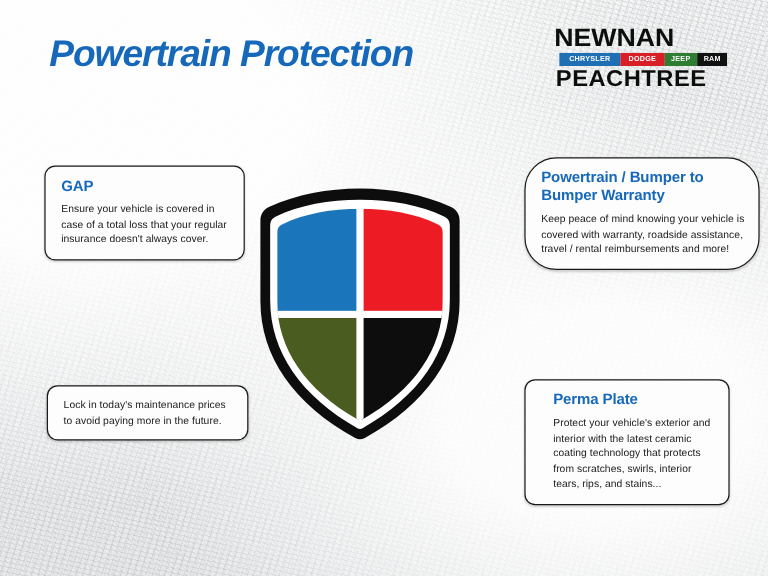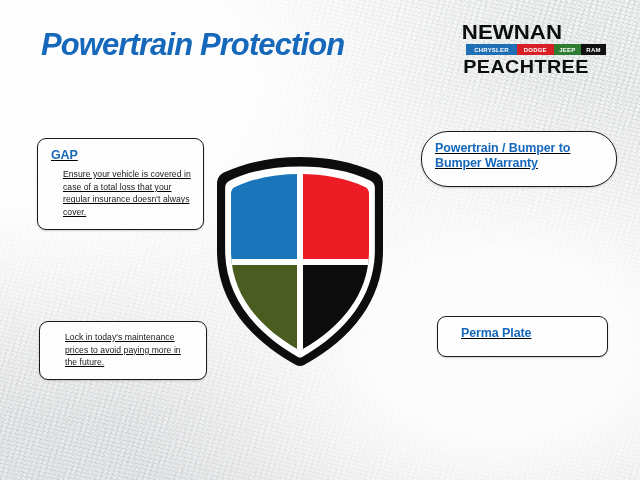--- a/index.html
+++ b/index.html
@@ -99,40 +99,38 @@
 
   
   .card {
     position: absolute;
     box-sizing: border-box;
     background: #fdfdfd;
     border: 1.6px solid #1a1a1a;
     border-radius: 9px;
     padding: 9px 11px 10px 13px;
     box-shadow: 0 1px 2px rgba(0,0,0,0.18);
-    text-decoration: underline;
   }
   .card-title {
     color: #1668bb;
     font-size: 12.5px;
     font-weight: bold;
     letter-spacing: -0.1px;
     line-height: 1.2;
     margin-bottom: 5px;
   }
   .card-body {
     color: #17181a;
     font-size: 8.6px;
     line-height: 1.48;
     letter-spacing: 0.05px;
-    margin-left: 12px;
   }
 
   #card-gap          { left: 37px;  top: 138px; width: 167px; }
-  #card-powertrain   { left: 421px; top: 131px; width: 196px; border-radius: 27px; }
+  #card-powertrain   { left: 437px; top: 131px; width: 196px; border-radius: 27px; }
   #card-maintenance  { left: 39px;  top: 321px; width: 168px; }
   #card-perma-plate  { left: 437px; top: 316px; width: 171px; padding-left: 23px; }
 
   
   #shield-emblem {
     position: absolute;
     left: 211px;
     top: 155px;
     width: 178px;
     height: 214px;
@@ -159,28 +157,30 @@
     <div id="logo-peachtree" class="logo-word">PEACHTREE</div>
   </div>
 
   <div class="card" id="card-gap">
     <div class="card-title">GAP</div>
     <div class="card-body">Ensure your vehicle is covered in case of a total loss that your regular insurance doesn't always cover.</div>
   </div>
 
   <div class="card" id="card-powertrain">
     <div class="card-title">Powertrain / Bumper to Bumper Warranty</div>
+    <div class="card-body">Keep peace of mind knowing your vehicle is covered with warranty, roadside assistance, travel / rental reimbursements and more!</div>
   </div>
 
   <div class="card" id="card-maintenance">
     <div class="card-body">Lock in today's maintenance prices to avoid paying more in the future.</div>
   </div>
 
   <div class="card" id="card-perma-plate">
     <div class="card-title">Perma Plate</div>
+    <div class="card-body">Protect your vehicle's exterior and interior with the latest ceramic coating technology that protects from scratches, swirls, interior tears, rips, and stains...</div>
   </div>
 
   <div id="shield-emblem">
     <svg viewBox="0 0 178 214" xmlns="http://www.w3.org/2000/svg" aria-hidden="true">
       <defs>
 
         <path id="shieldOuter" d="M89 2
                  C 62 2, 36 7, 14 17
                  C 9 19, 6 23, 6 29
                  L 6 96

